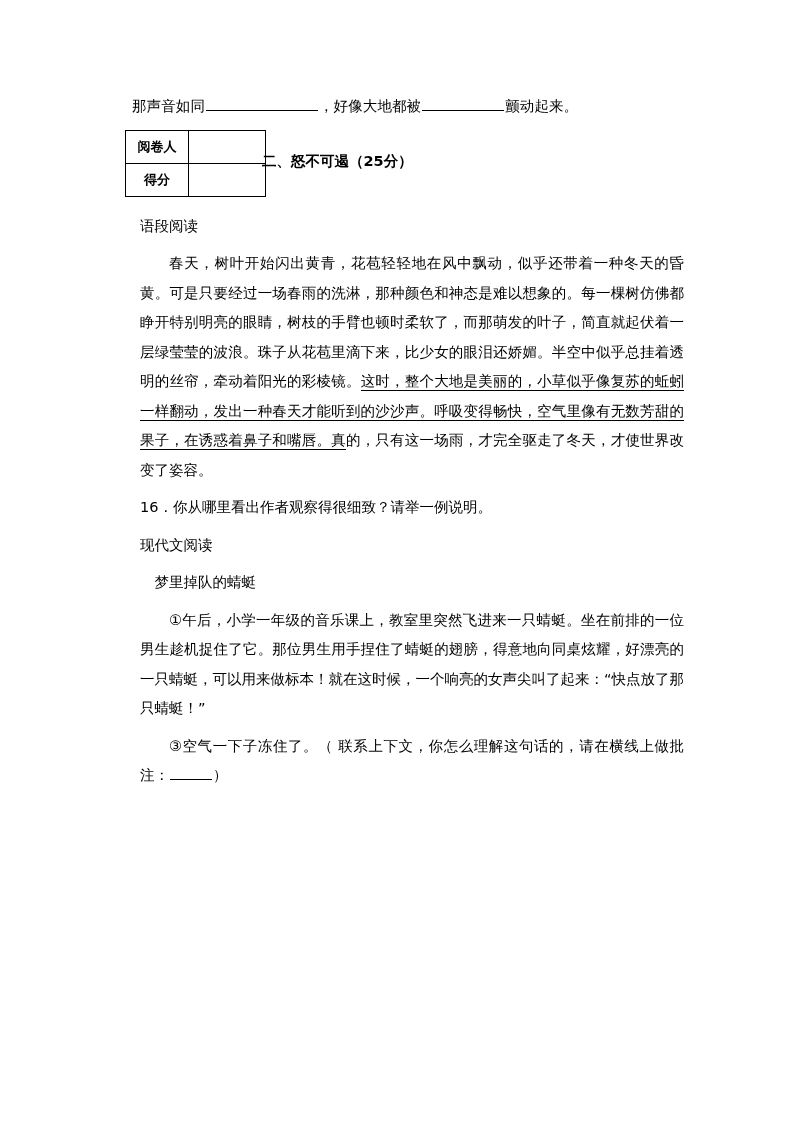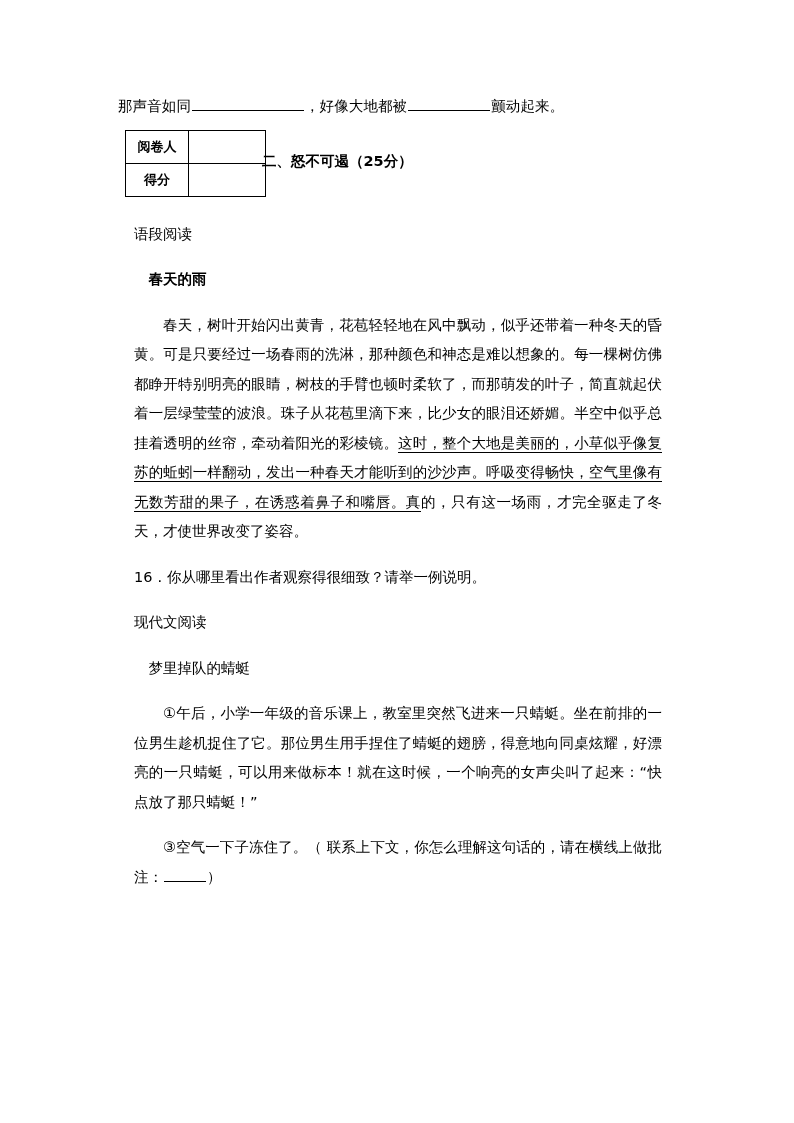--- a/index.html
+++ b/index.html
@@ -18,36 +18,36 @@
   .page {
     position: absolute;
     left: 0; top: 0;
     width: 794px;
     height: 1123px;
     padding: 0;
   }
   
   .content {
     position: absolute;
-    left: 118px;
+    left: 132px;
     top: 92px;
     width: 560px;
   }
   .line {
     font-size: 14.5px;
     line-height: 29.5px;
     letter-spacing: 0.1px;
     text-align: justify;
     white-space: normal;
   }
   .para {
     font-size: 14.5px;
     line-height: 29.5px;
     text-align: justify;
-    margin: 16px;
+    margin: 8px;
   }
   .indent2 { text-indent: 29px; }
   .indent1 { text-indent: 14.5px; }
 
   
   .blank {
     display: inline-block;
     border-bottom: 1.3px solid #000;
     vertical-align: baseline;
     height: 14px;
@@ -110,21 +110,20 @@
   <div class="content">
 
     <div class="line">
       <span>那声音如同</span><span class="blank b-xl"></span><span>，好像大地都被</span><span class="blank b-md"></span><span>颤动起来。</span>
     </div>
 
     <div style="height:82px"></div>
 
     <div class="para">语段阅读</div>
 
-    <div class="para indent1 title-b">春天的雨</div>
 
     <div class="para indent2"><span>春天，树叶开始闪出黄青，花苞轻轻地在风中飘动，似乎还带着一种冬天的昏黄。可是只要经过一场春雨的洗淋，那种颜色和神态是难以想象的。每一棵树仿佛都睁开特别明亮的眼睛，树枝的手臂也顿时柔软了，而那萌发的叶子，简直就起伏着一层绿莹莹的波浪。珠子从花苞里滴下来，比少女的眼泪还娇媚。半空中似乎总挂着透明的丝帘，牵动着阳光的彩棱镜。</span><span class="uline">这时，整个大地是美丽的，小草似乎像复苏的蚯蚓一样翻动，发出一种春天才能听到的沙沙声。呼吸变得畅快，空气里像有无数芳甜的果子，在诱惑着鼻子和嘴唇。真</span><span>的，只有这一场雨，才完全驱走了冬天，才使世界改变了姿容。</span></div>
 
 
 
     <div class="para">16．你从哪里看出作者观察得很细致？请举一例说明。</div>
 
     <div class="para">现代文阅读</div>
 
     <div class="para indent1">梦里掉队的蜻蜓</div>

